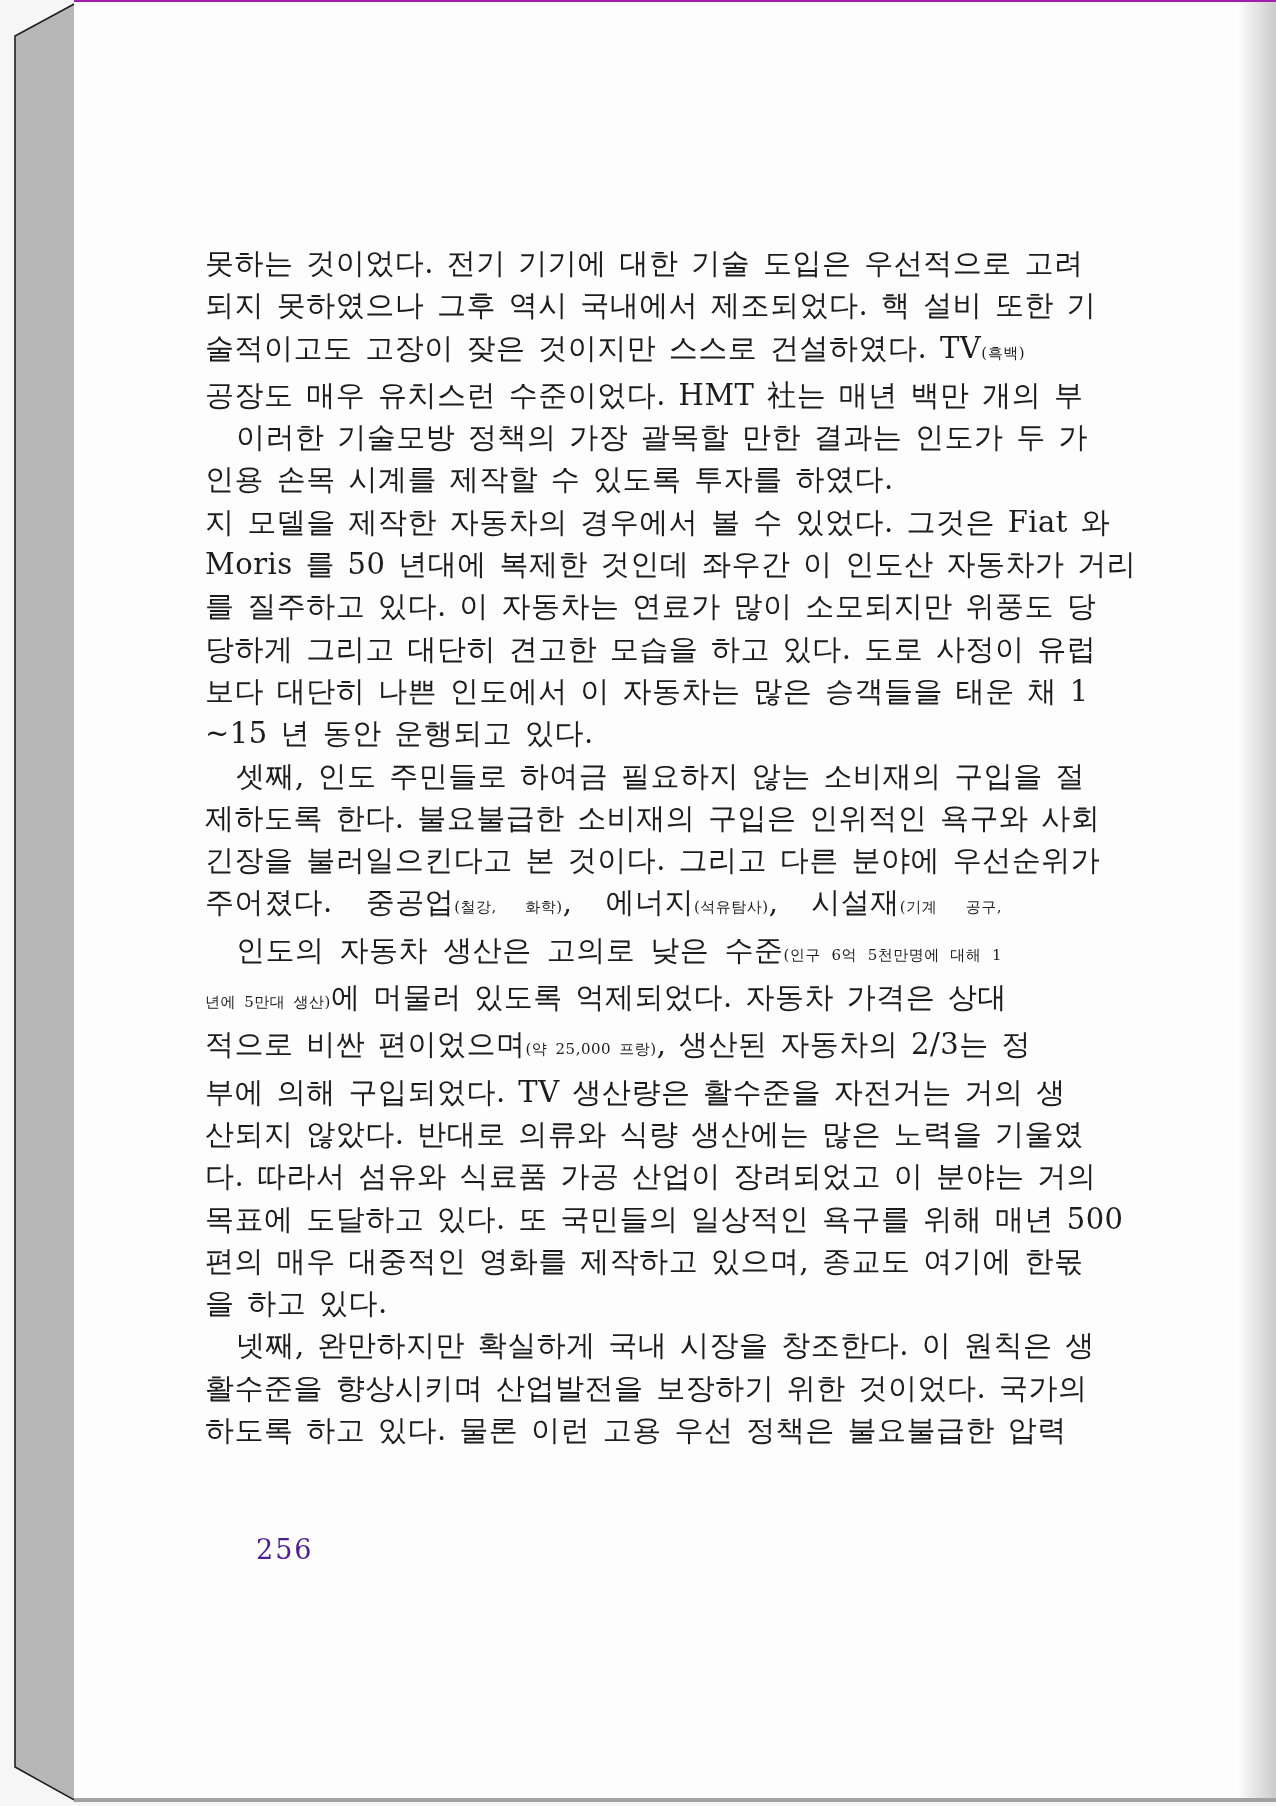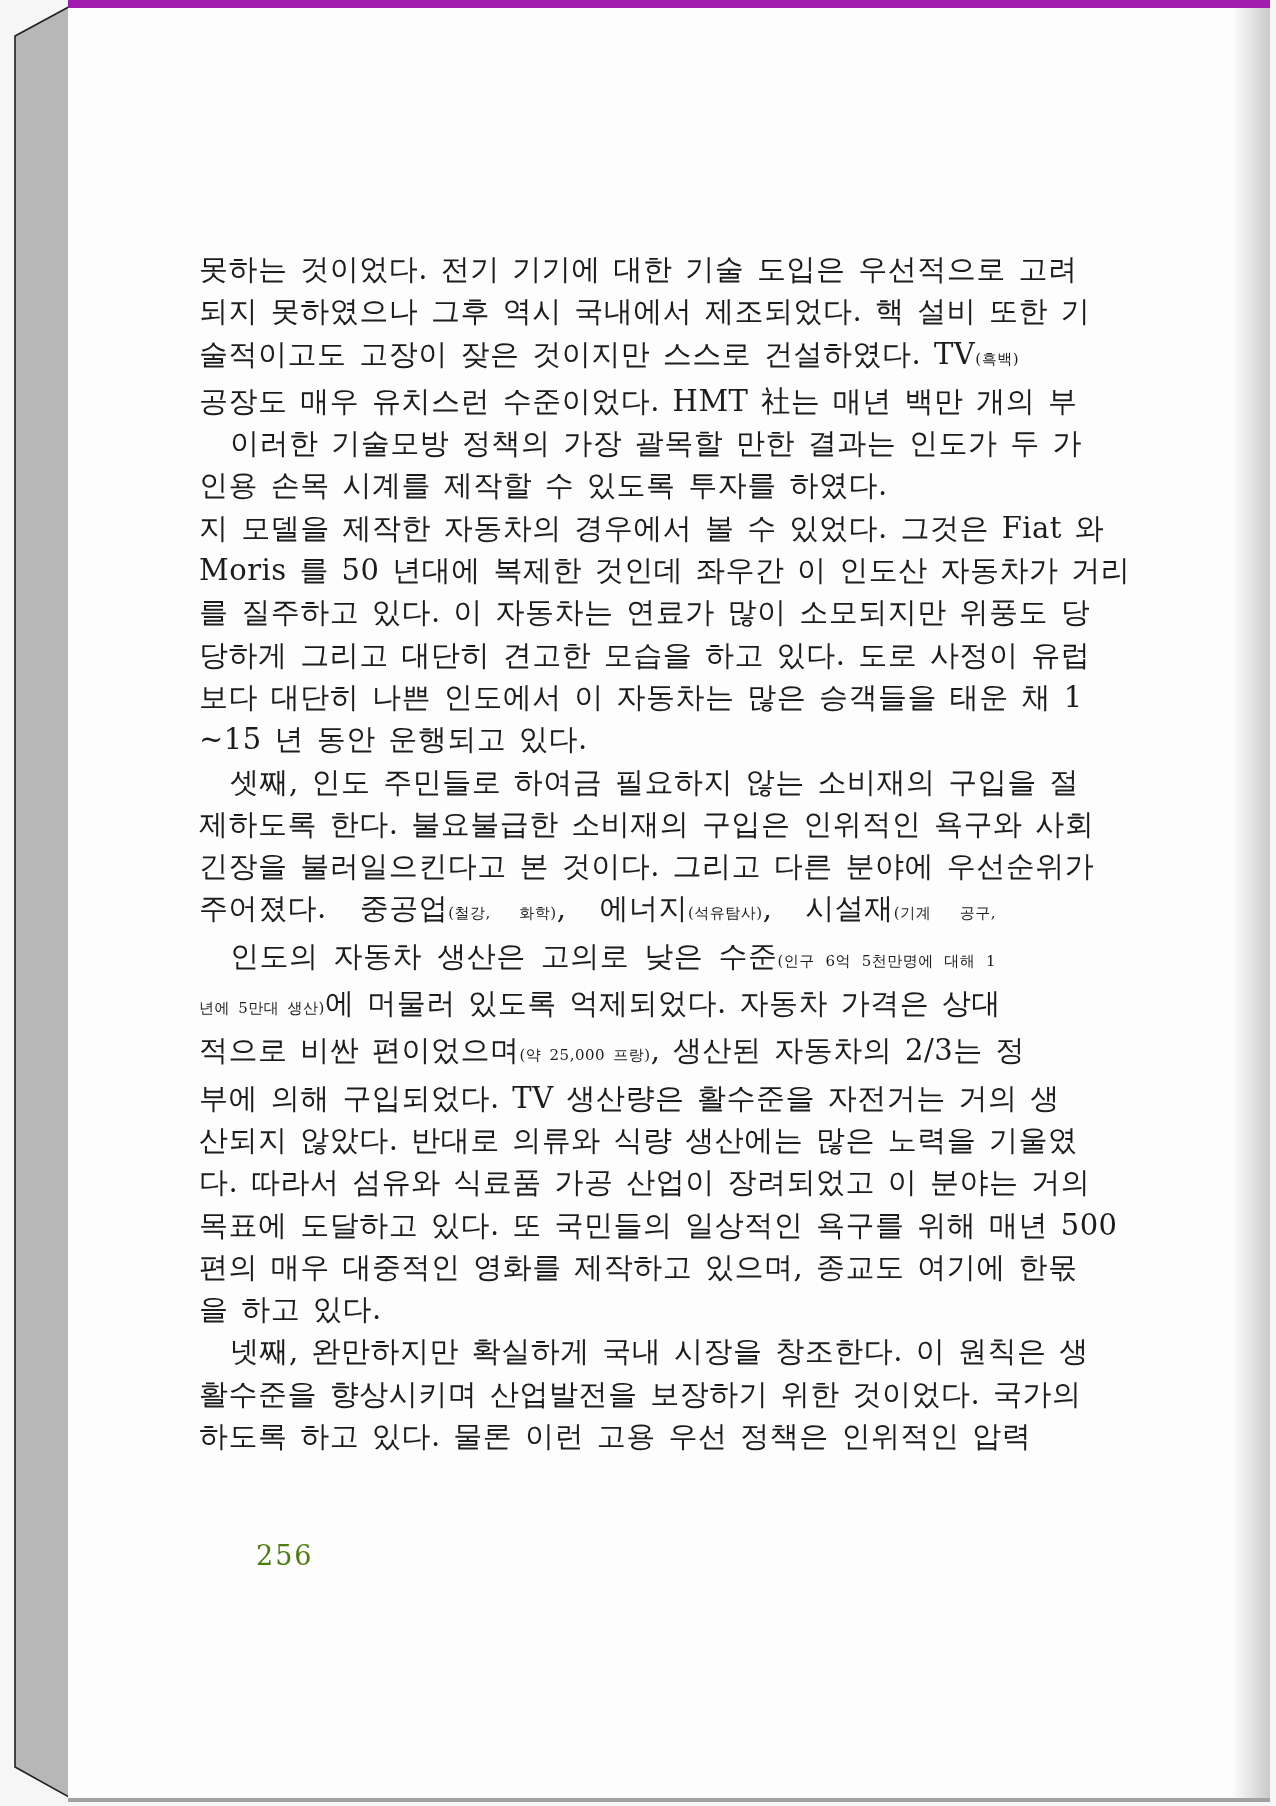--- a/index.html
+++ b/index.html
@@ -9,24 +9,24 @@
     overflow:hidden;
     font-family:"DejaVu Serif","Liberation Serif",serif;
     position:relative;
   }
   .stage{position:absolute;inset:0;}
   
   .spine-svg{position:absolute;left:0;top:0;}
   
   .page{
     position:absolute;
-    left:68px;top:0;
+    left:74px;top:0;
     width:1202px;height:1802px;
     background:#fdfdfd;
-    border-top:8px solid #a21caf;
+    border-top:2px solid #a21caf;
     border-bottom:4px solid #a2a2a2;
     box-sizing:border-box;
   }
   .page::after{ 
     content:"";
     position:absolute;right:0;top:0;bottom:0;width:38px;
     background:linear-gradient(to right, rgba(120,120,120,0) 0%, rgba(120,120,120,0.38) 100%);
     pointer-events:none;
   }
   .text-block{
@@ -47,22 +47,21 @@
     box-sizing:border-box;
   }
   .line.end{text-align-last:left;white-space:normal;}
   .line.indent{padding-left:31px;}
   .sm{font-size:15px;}
   .page-number{
     position:absolute;
     left:182px;top:1532px;
     font-size:27px;
     letter-spacing:2px;
-    color:#4d7c0f;
-    margin-left:6px;
+    color:#4c1d95;
   }
 </style>
 </head>
 <body>
 
 <div class="stage">
 
   <svg class="spine-svg" width="90" height="1806" viewBox="0 0 90 1806">
     <polygon points="76,3 15,36 15,1767 76,1801" fill="#b7b7b7" stroke="#1e1e1e" stroke-width="1.6"></polygon>
   </svg>
@@ -89,18 +88,18 @@
         <div class="line"><span class="sm">년에 5만대 생산)</span><span>에 머물러 있도록 억제되었다. 자동차 가격은 상대</span></div>
         <div class="line"><span>적으로 비싼 편이었으며</span><span class="sm">(약 25,000 프랑)</span><span>, 생산된 자동차의 2/3는 정</span></div>
         <div class="line"><span>부에 의해 구입되었다. TV 생산량은 활수준을 자전거는 거의 생</span></div>
         <div class="line"><span>산되지 않았다. 반대로 의류와 식량 생산에는 많은 노력을 기울였</span></div>
         <div class="line"><span>다. 따라서 섬유와 식료품 가공 산업이 장려되었고 이 분야는 거의</span></div>
         <div class="line"><span>목표에 도달하고 있다. 또 국민들의 일상적인 욕구를 위해 매년 500</span></div>
         <div class="line"><span>편의 매우 대중적인 영화를 제작하고 있으며, 종교도 여기에 한몫</span></div>
         <div class="line end"><span>을 하고 있다.</span></div>
         <div class="line indent"><span>넷째, 완만하지만 확실하게 국내 시장을 창조한다. 이 원칙은 생</span></div>
         <div class="line"><span>활수준을 향상시키며 산업발전을 보장하기 위한 것이었다. 국가의</span></div>
-        <div class="line"><span>하도록 하고 있다. 물론 이런 고용 우선 정책은 인위적인 압력</span></div>
+        <div class="line"><span>하도록 하고 있다. 물론 이런 고용 우선 정책은 불요불급한 압력</span></div>
       </div>
     <div class="page-number">256</div>
   </div>
 
 </div>
 
 </body></html>

